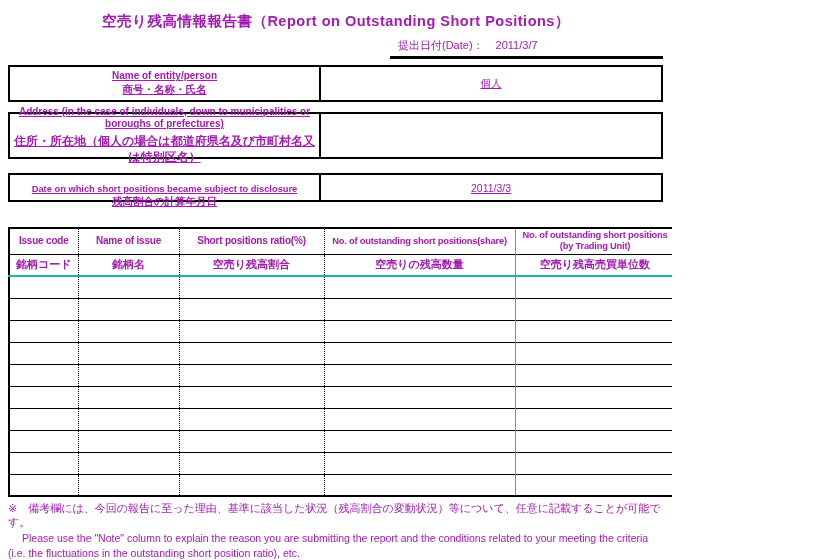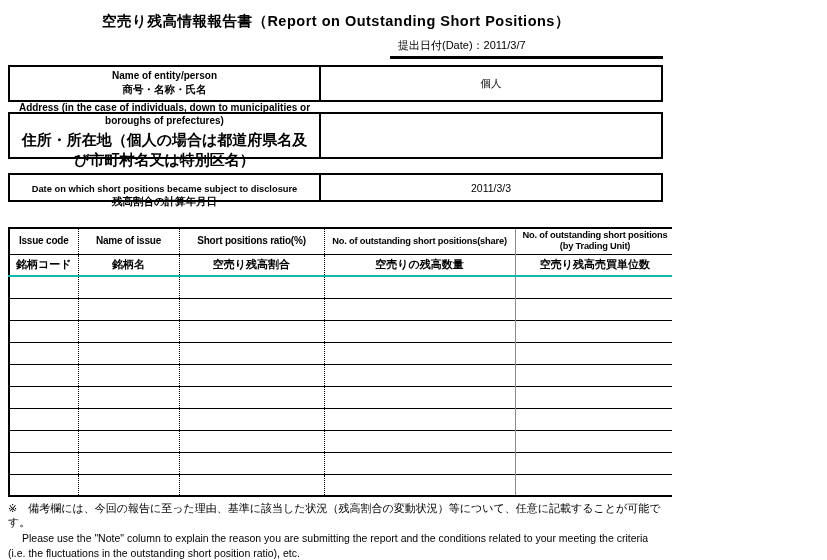--- a/index.html
+++ b/index.html
@@ -1,58 +1,59 @@
 <!DOCTYPE html>
 <html><head>
 <meta charset="utf-8">
 <style>
   * { box-sizing: border-box; }
   html,body { margin:0; padding:0; background:#fff; }
   .page {
     position: relative;
     width: 672px; height: 560px;
-    background: #fff; color: #000000;
+    background: #fff; color: #a21caf;
     font-family: "Liberation Sans", "DejaVu Sans", sans-serif;
     overflow: hidden;
   }
   .title {
     padding-top: 12px;
     text-align: center;
     font-size: 14.5px;
     font-weight: bold;
     letter-spacing: 0.5px;
   }
   .date-line {
     margin: 6px 9px 0 390px;
     border-bottom: 3px solid #000;
     padding: 1px 0 3px 8px;
     font-size: 11px;
   }
-  .date-line .date-value { }
+  .date-line .date-value { margin-left: 12px; }
 
   .info-box {
     display: flex;
     margin: 0 9px 0 8px;
     border: 2px solid #000;
     align-items: stretch;
+    text-decoration: underline;
   }
   .box-entity   { margin-top: 6px;  height: 37px; }
   .box-address  { margin-top: 10px; height: 47px; }
   .box-calcdate { margin-top: 14px; height: 29px; }
   .info-label {
     width: 311px;
     border-right: 2px solid #000;
     display: flex; flex-direction: column;
     align-items: center; justify-content: center;
     text-align: center;
     padding: 1px 4px;
   }
   .info-label .en { font-weight: bold; font-size: 10px; line-height: 1.25; }
   .info-label .ja { font-weight: bold; font-size: 10.5px; line-height: 1.3; }
-  .box-address .info-label .ja { font-size: 15px; margin-top: 3px; }
+  .box-address .info-label .ja { font-size: 12px; margin-top: 3px; }
   .box-calcdate .info-label .en { font-size: 9.3px; margin-top: 18px; }
   .info-value {
     flex: 1;
     display: flex; align-items: center; justify-content: center;
     font-size: 10.5px;
   }
 
   table.main {
     margin: 25px 8px 0 8px;
     border-collapse: collapse;

